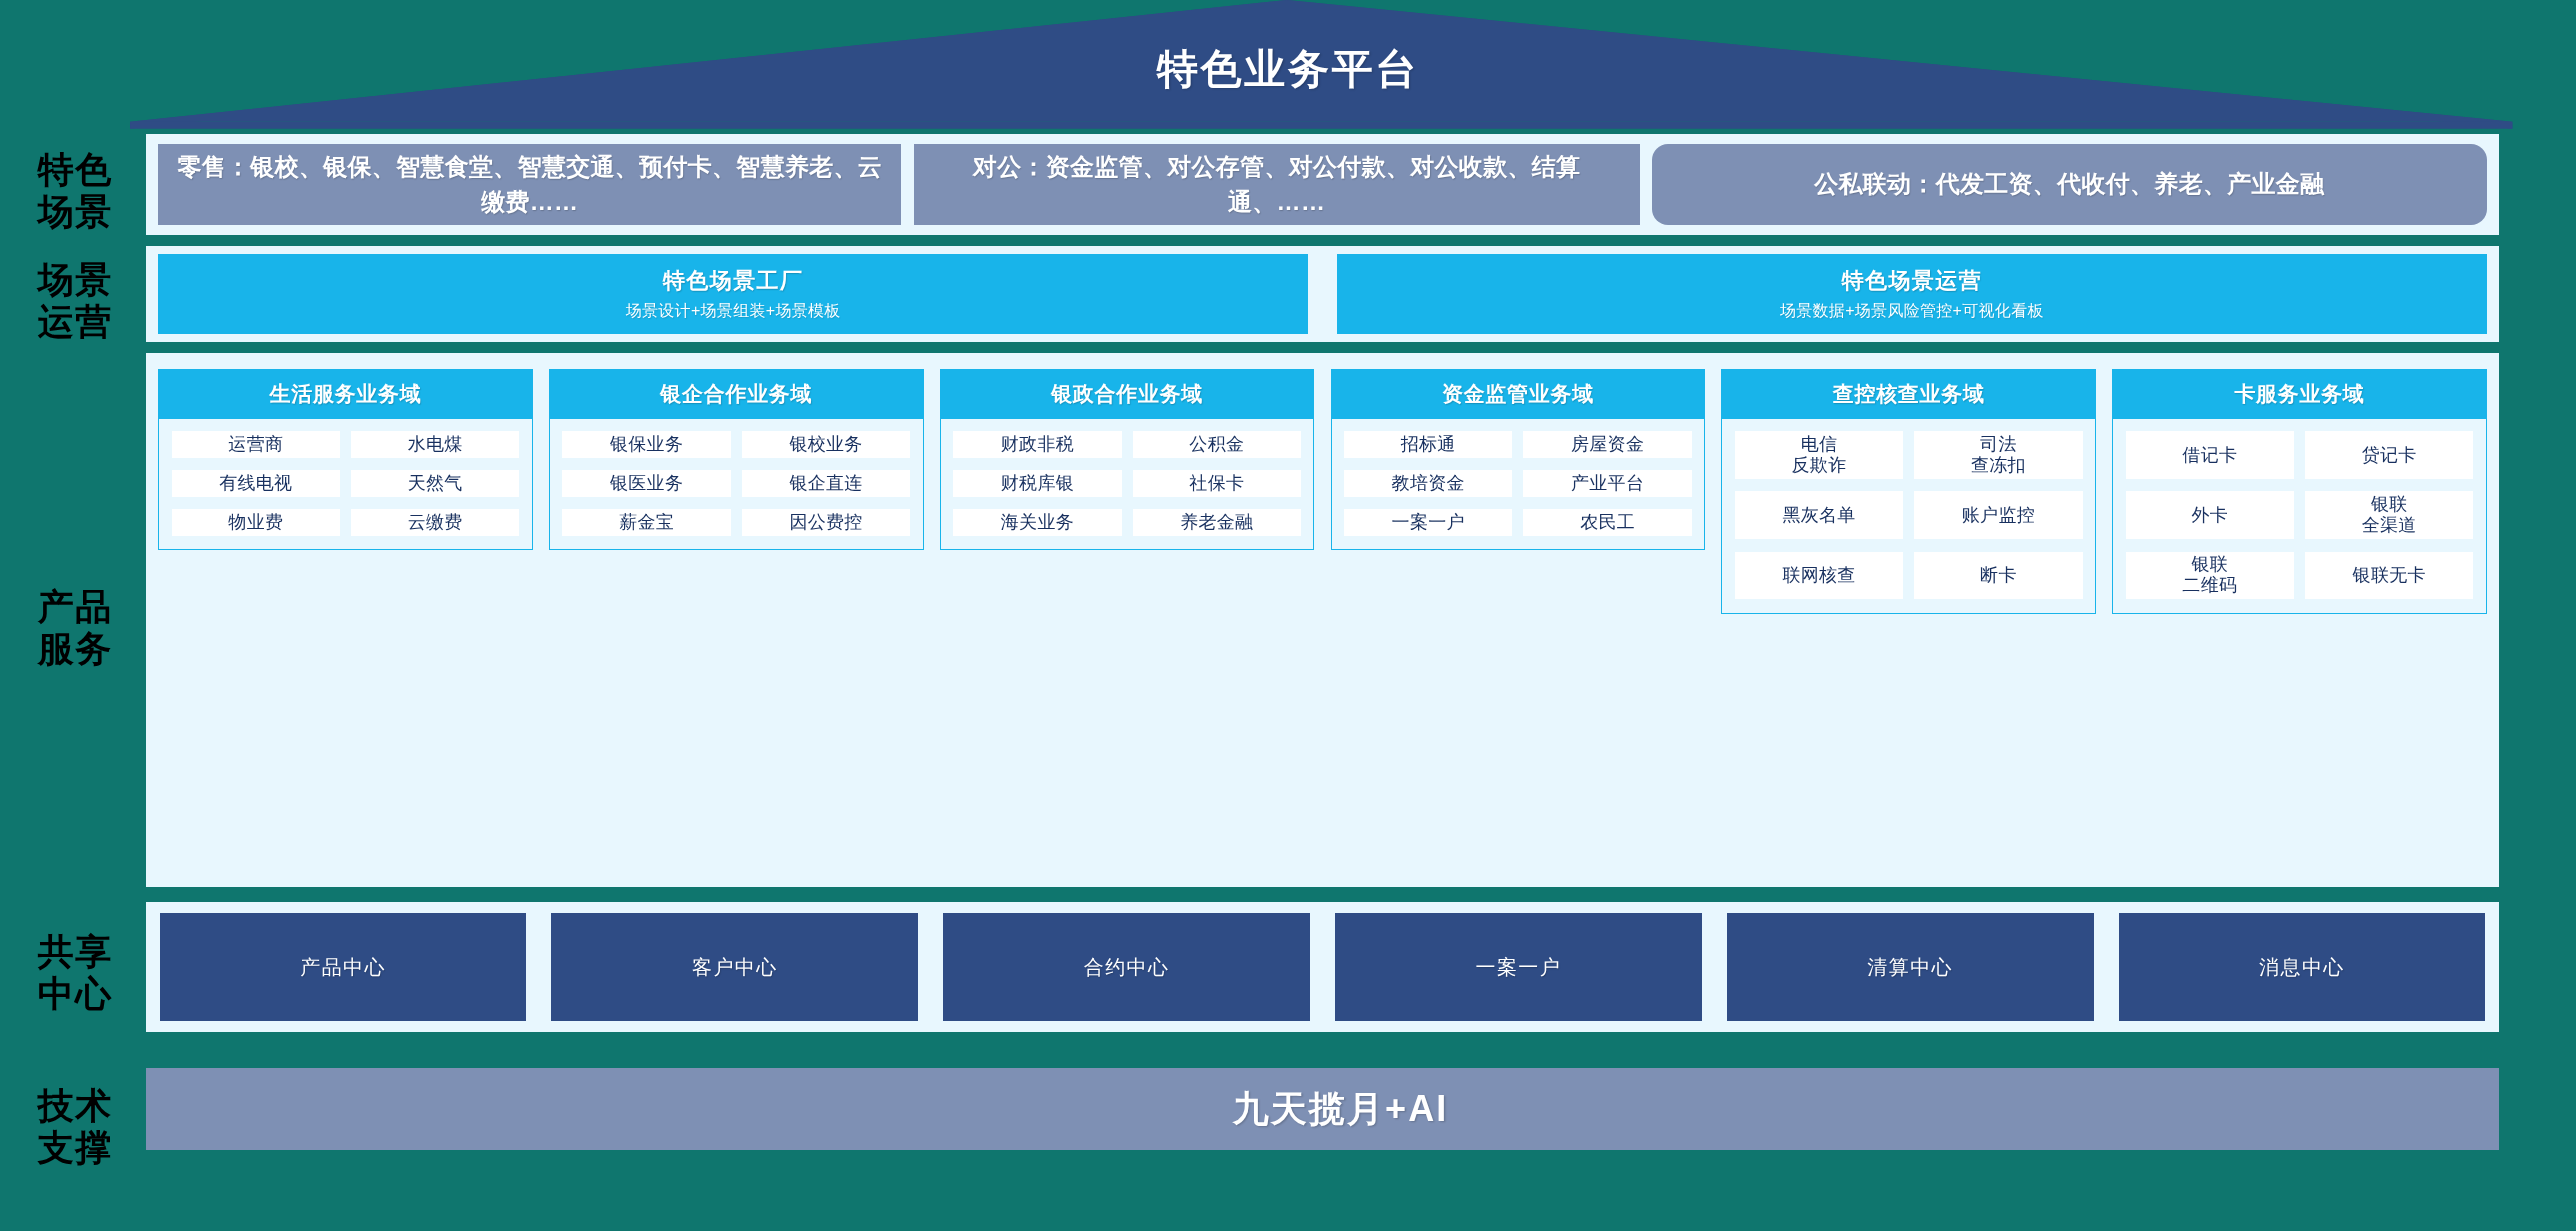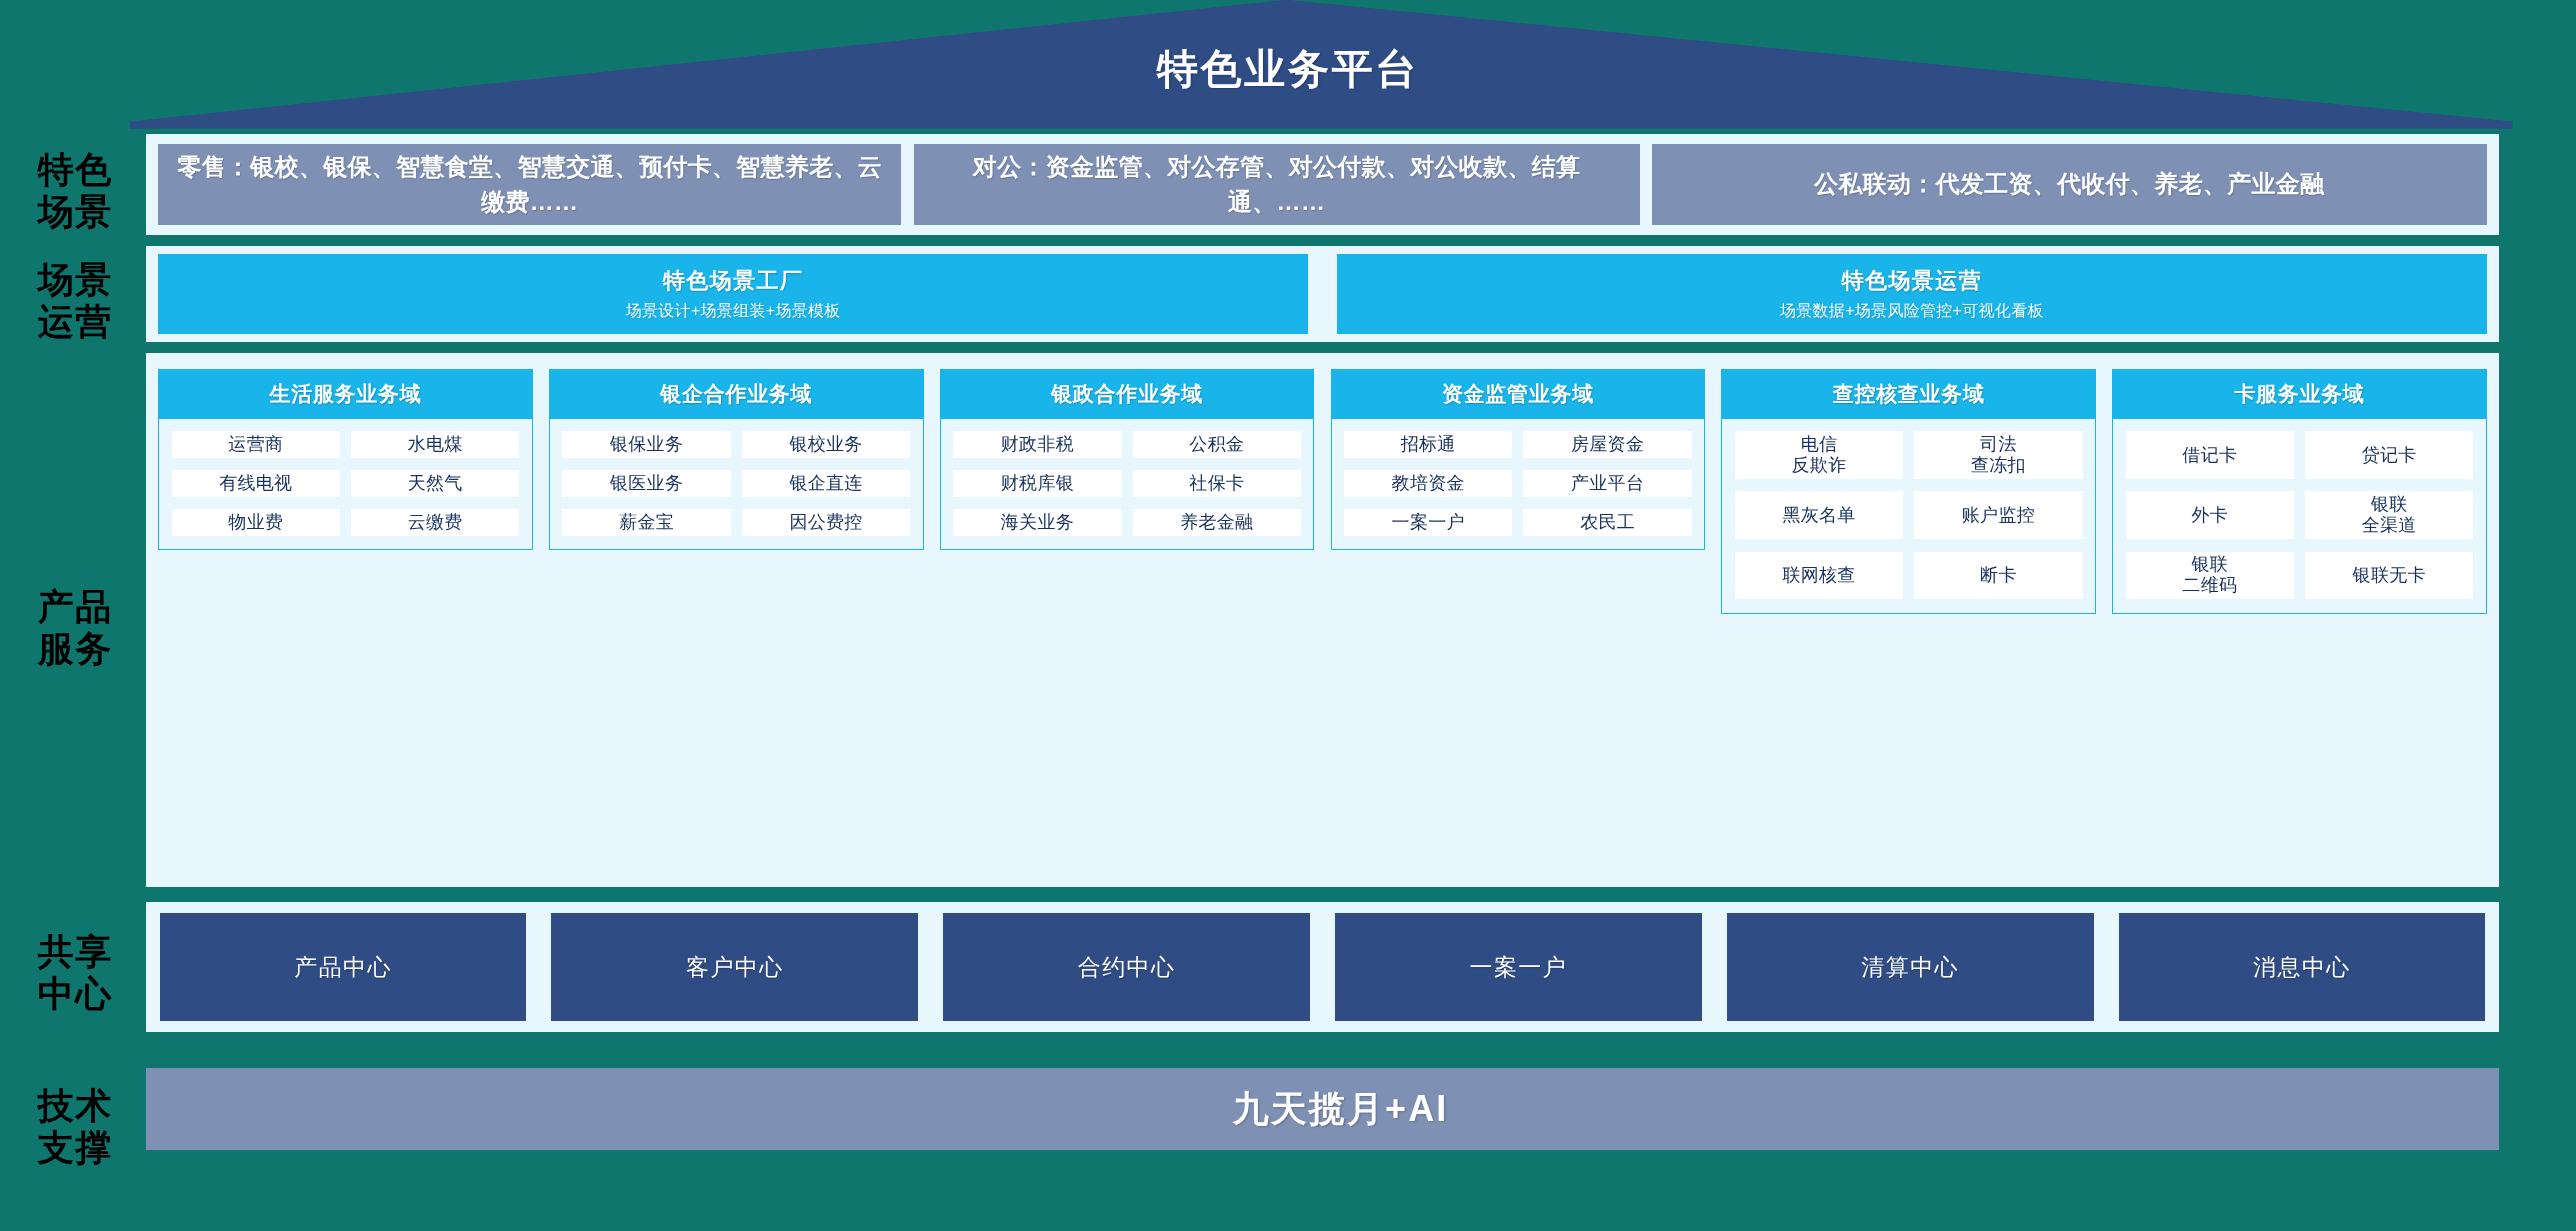--- a/index.html
+++ b/index.html
@@ -43,21 +43,21 @@
   .scene-card {
     background:#7e90b4; color:#fff;
     display:flex; align-items:center; justify-content:center;
     text-align:center; height:100%;
     font-size:24px; font-weight:bold; line-height:1.42;
     padding:4.1px 11px; letter-spacing:0.3px;
     text-shadow: 0.7px 0.7px 1.4px rgba(0,0,0,.20);
   }
   .scene-card.c1 { flex: 0 0 743px; }
   .scene-card.c2 { flex: 0 0 726px; }
-  .scene-card.c3 { flex: 1 1 auto; }
+  .scene-card.c3 { flex: 1 1 auto; border-radius: 16px; }
 
   
   #band-ops { top:246px; height:96px; }
   .ops-row { position:absolute; left:0; top:0; width:100%; height:100%;
              display:flex; align-items:center; padding:8.2px 12.3px; gap:29px; }
   .ops-card {
     flex:1 1 0; height:100%; background:#18b4ea; color:#fff;
     display:flex; flex-direction:column; align-items:center; justify-content:center;
     gap:5px;
   }
@@ -92,21 +92,21 @@
     white-space:pre-line; padding:2.7px 1.4px;
   }
 
   
   #band-shared { top:902px; height:130px; }
   .shared-row { position:absolute; left:0; top:0; width:100%; height:100%;
                 display:flex; align-items:center; padding:11px 13.7px; gap:25px; }
   .shared-card {
     flex:1 1 0; height:100%; background:#2f4c85; color:#fff;
     display:flex; align-items:center; justify-content:center;
-    font-size:23px; letter-spacing:1.4px;
+    font-size:20px; letter-spacing:1.4px;
     text-shadow: 0.7px 0.7px 1.4px rgba(0,0,0,.22);
   }
 
   
   #band-tech { top:1068px; height:82px; background:transparent; }
   .tech-bar {
     position:absolute; left:0; top:0; width:100%; height:100%;
     background:#7e90b4; color:#ffffff;
     display:flex; align-items:center; justify-content:center;
     font-size:36px; font-weight:bold; letter-spacing:2.1px;

